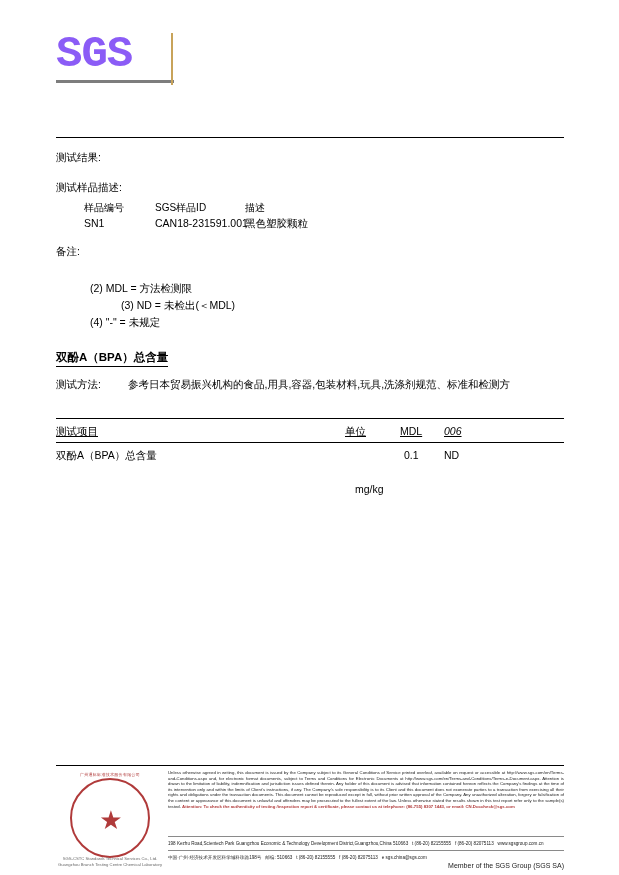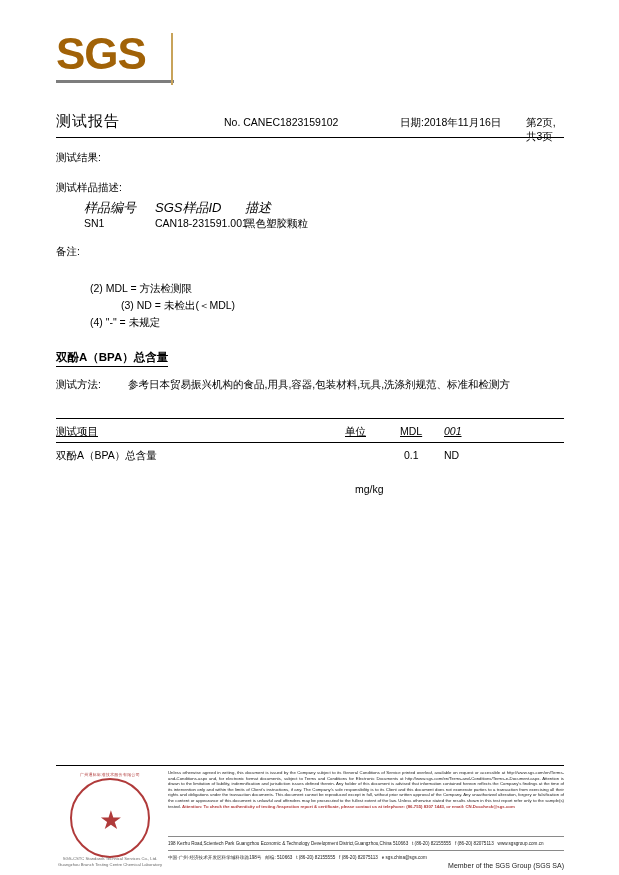--- a/index.html
+++ b/index.html
@@ -23,26 +23,26 @@
   }
 
   
   .logo-block {
     position: absolute;
     left: 56px;
     top: 30px;
     width: 130px;
   }
   .sgs-logo {
-    font-family: Liberation Sans, sans-serif;
+    font-family: Liberation Mono, monospace;
     font-weight: bold;
     font-size: 44px;
     letter-spacing: -1px;
     line-height: 48px;
-    color: #a16207;
+    color: #8b5cf6;
     -webkit-text-stroke: 0px;
   }
   .logo-rule {
     margin-top: 2px;
     width: 118px;
     height: 3px;
     background: #7d7d7d;
   }
   .logo-tick {
     position: absolute;
@@ -99,21 +99,21 @@
   
   .line {
     position: absolute;
     font-size: 10.5px;
     line-height: 15px;
     white-space: nowrap;
   }
   .results-label { left: 56px; top: 150px; }
   .sample-desc-label { left: 56px; top: 180px; }
 
-  .tbl-head { font-size: 13px; font-style: italic; }
+  .tbl-head { font-size: 10px; }
   .col-a { left: 84px; }
   .col-b { left: 155px; }
   .col-c { left: 245px; }
 
   .sample-head { top: 200px; }
   .sample-row  { top: 216px; }
 
   .remark-label { left: 56px; top: 244px; }
   .remark-1 { left: 90px; top: 264px; }
   .remark-2 { left: 90px; top: 281px; }
@@ -272,26 +272,20 @@
 <body>
 
 <div class="page">
 
   <div class="logo-block">
     <div class="sgs-logo">SGS</div>
     <div class="logo-rule"></div>
     <div class="logo-tick"></div>
   </div>
 
-  <div class="title-row">
-    <div class="doc-title">测试报告</div>
-    <div class="doc-no">No. CANEC1823159102</div>
-    <div class="doc-date">日期:2018年11月16日</div>
-    <div class="doc-page">第2页,共3页</div>
-  </div>
   <div class="header-rule"></div>
 
   <div class="line results-label">测试结果:</div>
 
   <div class="line sample-desc-label">测试样品描述:</div>
 
   <div class="line tbl-head col-a sample-head">样品编号</div>
   <div class="line tbl-head col-b sample-head">SGS样品ID</div>
   <div class="line tbl-head col-c sample-head">描述</div>
 
@@ -306,21 +300,21 @@
 
   <div class="section-title">双酚A（BPA）总含量</div>
 
   <div class="line method-label">测试方法:</div>
   <div class="line method-l1">参考日本贸易振兴机构的食品,用具,容器,包装材料,玩具,洗涤剂规范、标准和检测方</div>
 
   <div class="res-rule-top"></div>
   <div class="line res-item-head">测试项目</div>
   <div class="line res-unit-head">单位</div>
   <div class="line res-mdl-head">MDL</div>
-  <div class="line res-id-head">001</div>
+  <div class="line res-id-head">006</div>
   <div class="res-rule-bottom"></div>
 
   <div class="line res-item">双酚A（BPA）总含量</div>
   <div class="line res-unit">mg/kg</div>
   <div class="line res-mdl">0.1</div>
   <div class="line res-val">ND</div>
 
   <div class="footer-rule"></div>
 
   <div class="stamp">

